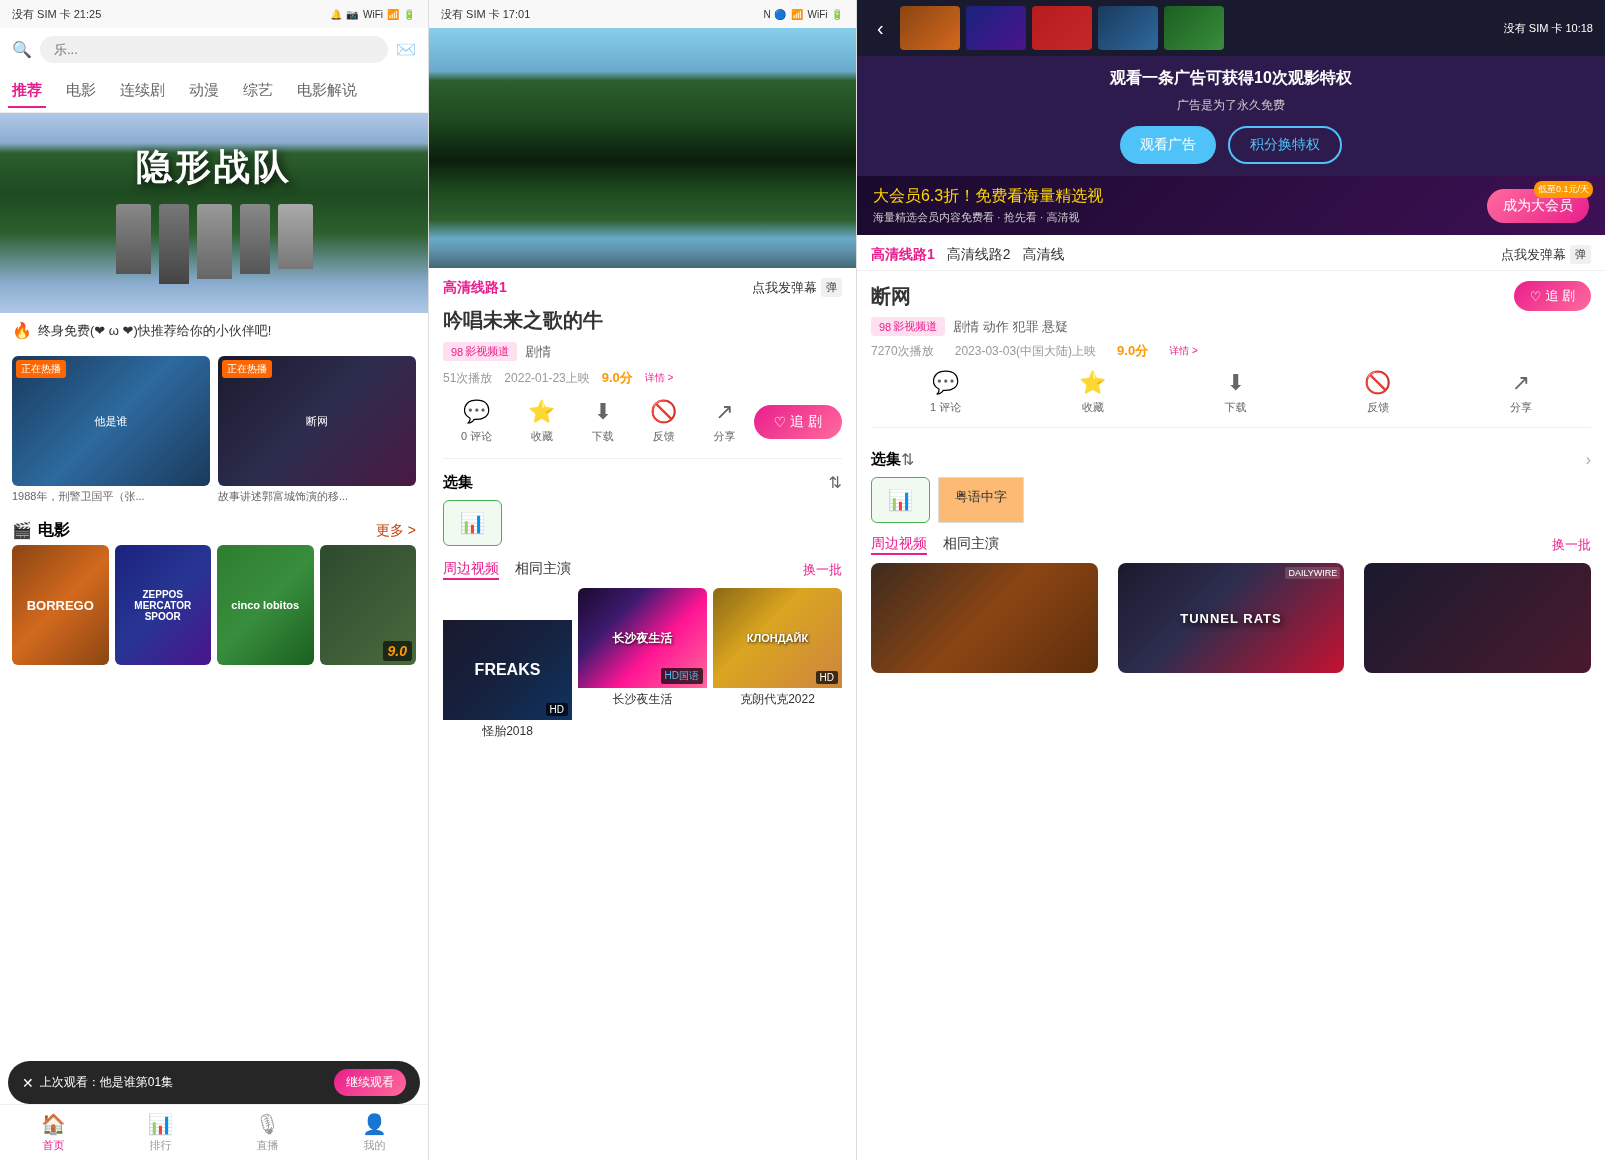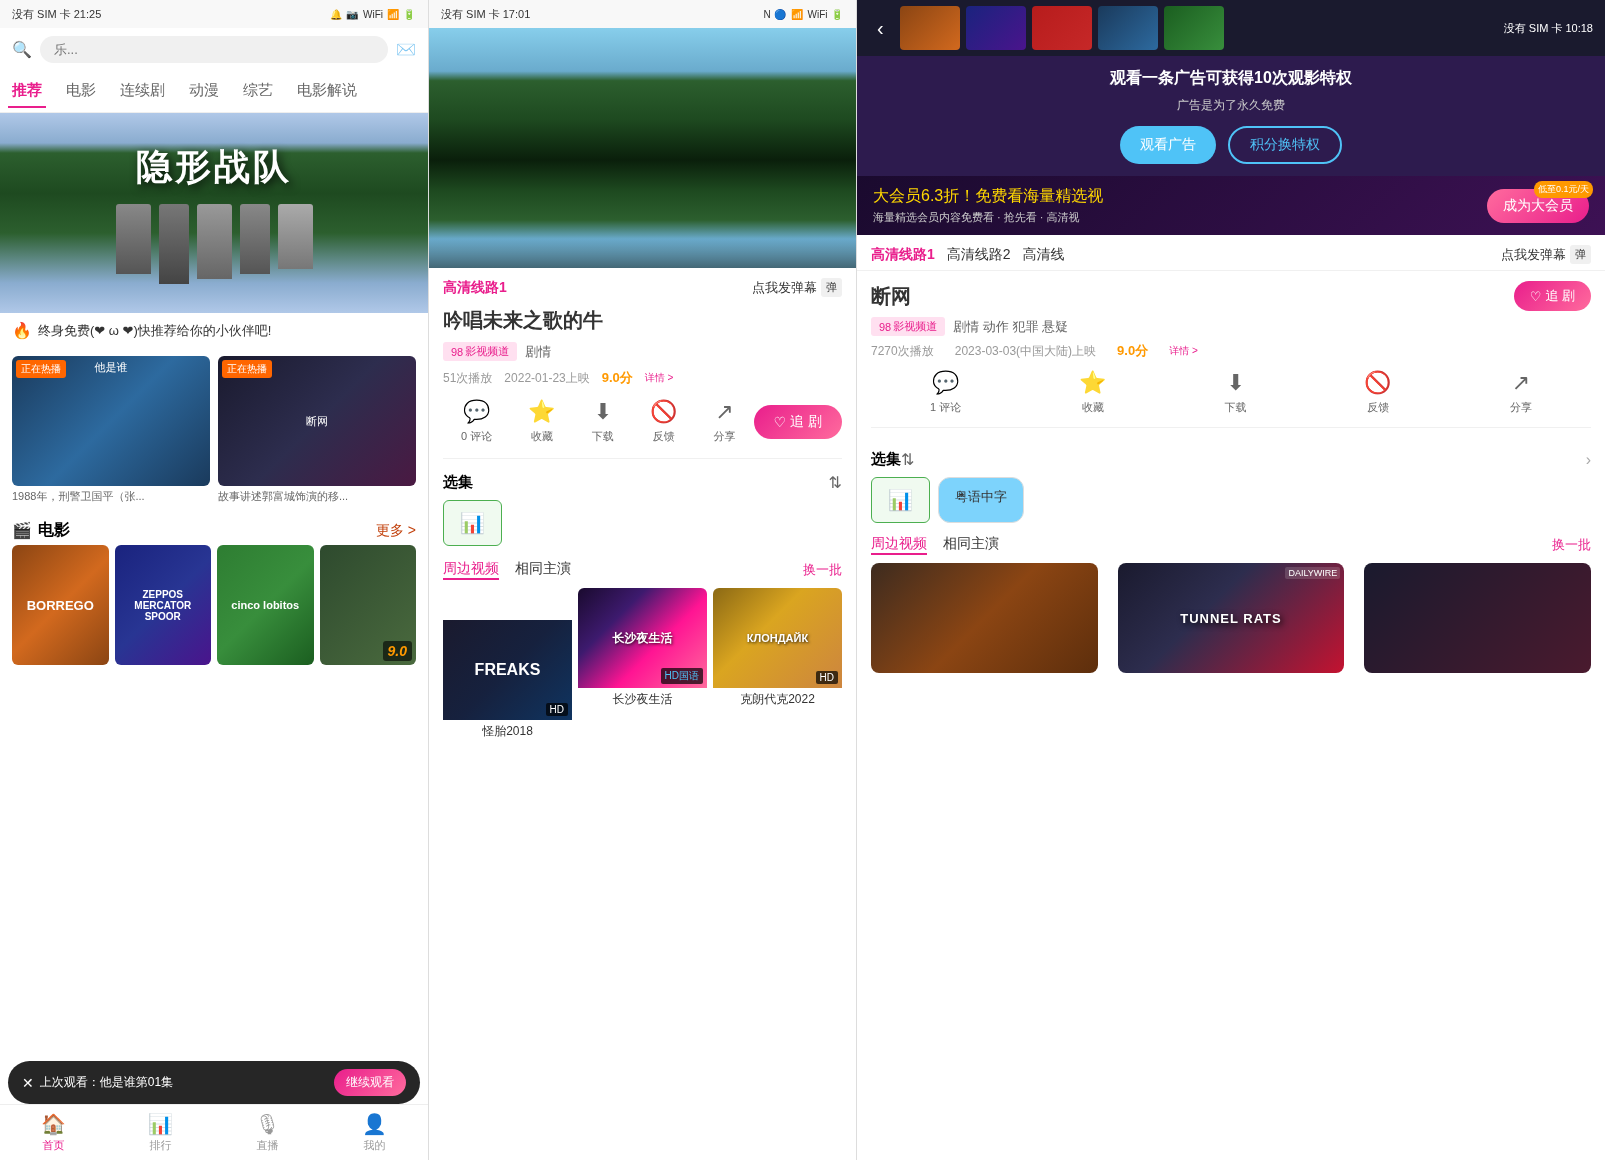--- a/index.html
+++ b/index.html
@@ -528,23 +528,23 @@
       display: flex;
       gap: 8px;
     }
     .p3-ep-btn {
       background: #f0faf0;
       border: 1px solid #4CAF50;
       border-radius: 6px;
       padding: 10px 16px;
     }
     .p3-ep-btn2 {
-      background: #7dd3fc;
+      background: #fdba74;
       border: 1px solid #ddd;
-      border-radius: 12px;
+      border-radius: 0;
       padding: 10px 16px;
       font-size: 13px;
       color: #333;
     }
     .p3-related-section { padding: 0 14px 12px; }
     .p3-related-header {
       display: flex;
       align-items: center;
       justify-content: space-between;
       margin-bottom: 8px;
@@ -627,21 +627,21 @@
 
   <div class="promo-text">
     <span class="fire-icon">🔥</span>
     <span>终身免费(❤ ω ❤)快推荐给你的小伙伴吧!</span>
   </div>
 
   <div class="movie-grid">
     <div>
       <div class="movie-card movie-thumb-bg1">
         <div class="hot-badge">正在热播</div>
-        <div style="width:100%;height:100%;background:linear-gradient(135deg,#1a3a5c,#2d6a9f,#1a3a5c); display:flex; align-items:flex-start; justify-content:center;">
+        <div style="width:100%;height:100%;background:linear-gradient(135deg,#1a3a5c,#2d6a9f,#1a3a5c); display:flex; align-items:center; justify-content:center;">
           <span style="color:#fff;font-size:11px;text-align:center;padding:4px;">他是谁</span>
         </div>
       </div>
       <div class="movie-info">1988年，刑警卫国平（张...</div>
     </div>
     <div>
       <div class="movie-card movie-thumb-bg2">
         <div class="hot-badge">正在热播</div>
         <div style="width:100%;height:100%;background:linear-gradient(135deg,#1a1a2e,#2d2d4e,#4a1942); display:flex; align-items:center; justify-content:center;">
           <span style="color:#fff;font-size:11px;text-align:center;padding:4px;">断网</span>

